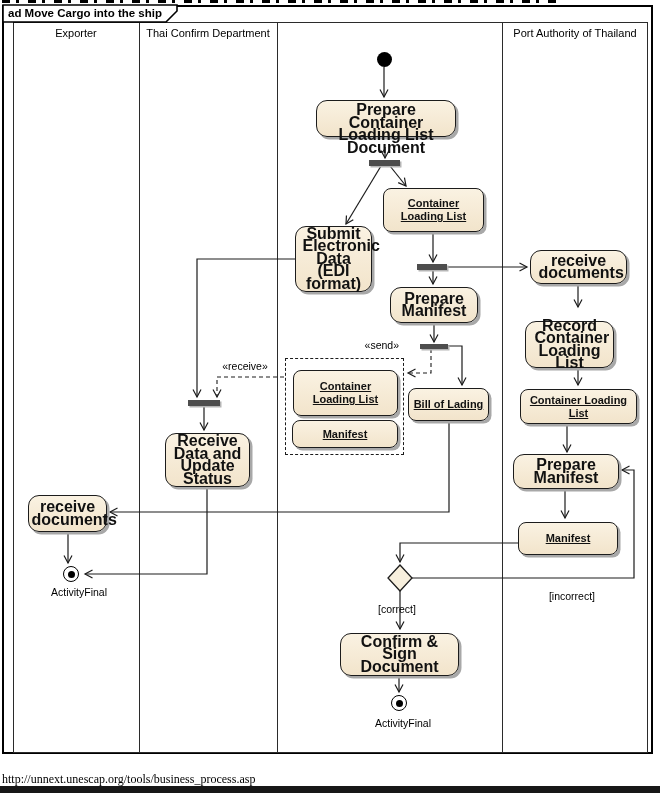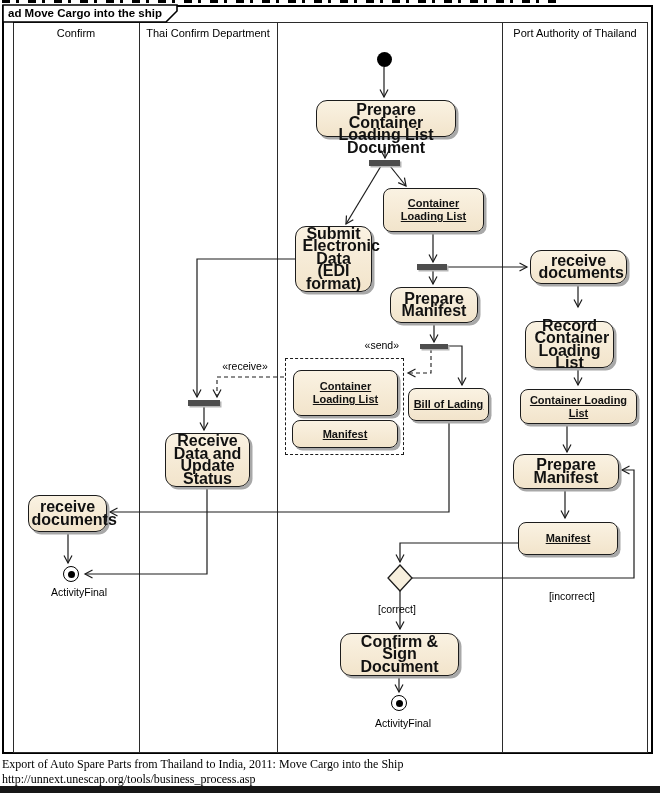--- a/index.html
+++ b/index.html
@@ -43,21 +43,21 @@
 <div class="stage">
 
   <div class="topclip"></div>
 
   <div class="frame"></div>
   <div class="laneBox"></div>
   <div class="vdiv" style="left:139px"></div>
   <div class="vdiv" style="left:277px"></div>
   <div class="vdiv" style="left:502px"></div>
 
-  <div class="laneLabel" style="left:13px;width:126px">Confirm</div>
+  <div class="laneLabel" style="left:13px;width:126px">Exporter</div>
   <div class="laneLabel" style="left:139px;width:138px">Thai Confirm Department</div>
   <div class="laneLabel" style="left:502px;width:146px">Port Authority of Thailand</div>
 
   <svg class="overlay" viewBox="0 0 660 793">
     <defs>
       <marker id="arr" markerWidth="12" markerHeight="12" refX="8.5" refY="5" orient="auto" markerUnits="userSpaceOnUse">
         <path d="M1,1 L8.5,5 L1,9" fill="none" stroke="#1c1c1c" stroke-width="1.2"></path>
       </marker>
     </defs>
 
@@ -156,17 +156,16 @@
     <span>Manifest</span>
     </div>
 
   <div class="flowLabel right" style="left:341px;top:339px;width:58px">«send»</div>
   <div class="flowLabel center" style="left:214px;top:360px;width:62px">«receive»</div>
   <div class="flowLabel center" style="left:367px;top:603px;width:60px">[correct]</div>
   <div class="flowLabel center" style="left:540px;top:590px;width:64px">[incorrect]</div>
   <div class="flowLabel center" style="left:43px;top:586px;width:72px">ActivityFinal</div>
   <div class="flowLabel center" style="left:367px;top:717px;width:72px">ActivityFinal</div>
 
-  <div class="caption" style="top:757px">Export of Auto Spare Parts from Thailand to India, 2011: Move Cargo into the Ship</div>
   <div class="caption" style="top:772px">http://unnext.unescap.org/tools/business_process.asp</div>
 
   <div class="bottomBar"></div>
 </div>
 
 </body></html>

